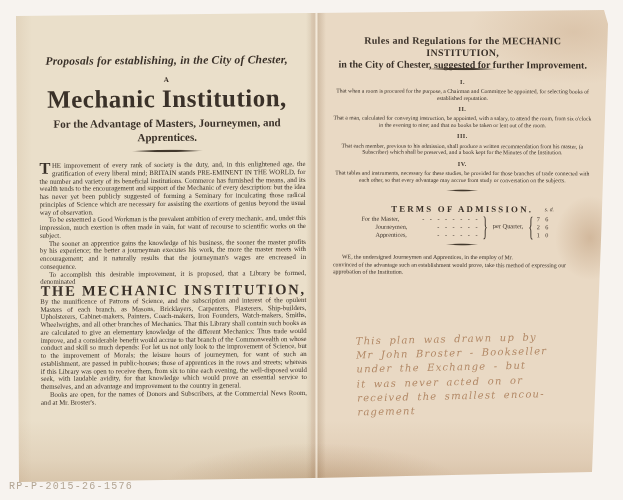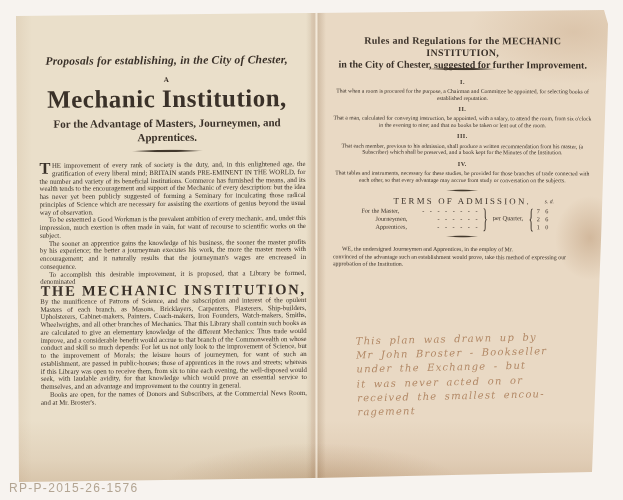--- a/index.html
+++ b/index.html
@@ -46,39 +46,39 @@
   .body-copy p.noindent{text-indent:0;}
   .dropcap{float:left;font-size:16.5px;line-height:13.5px;font-weight:600;padding-right:1.5px;text-indent:0;}
   .section-heading{font-size:14.5px;font-weight:bold;letter-spacing:1.8px;text-align:center;text-indent:0 !important;margin:2px 0 2px 0;}
   
   .rr-header{position:absolute;left:16px;width:262px;top:25px;font-size:10px;line-height:12px;font-weight:600;text-align:center;}
   .rr-header .caps{letter-spacing:.3px;}
   .swell-rr{position:absolute;left:100px;top:57px;width:92px;}
   .rules{position:absolute;left:18px;top:64px;width:258px;font-size:5.7px;line-height:6.8px;text-align:center;}
   .rule-num{font-size:6.2px;font-weight:600;margin:4.5px 0 2.5px 0;letter-spacing:.5px;}
   .swell-sm{width:40px;height:3px;margin:5px auto 0 auto;background:radial-gradient(ellipse closest-side, #42382c 0%, #42382c 35%, rgba(66,56,44,0) 80%);}
-  .terms-heading{font-size:8.8px;font-weight:normal;letter-spacing:2.2px;margin-top:6px;}
+  .terms-heading{font-size:8.8px;font-weight:bold;letter-spacing:2.2px;margin-top:14px;}
   .terms-table{display:flex;justify-content:center;align-items:center;margin-top:3px;font-size:6.2px;}
   .tt-rows{width:118px;}
   .tt-row{display:flex;justify-content:space-between;line-height:7.6px;}
   .tt-row .dashes{letter-spacing:2px;}
   .tt-row:nth-child(2),.tt-row:nth-child(3){padding-left:14px;}
   .brace{font-size:11px;transform:scaleY(2.5);display:inline-block;margin:0 3px;font-weight:400;}
   .per-quarter{font-size:6.4px;margin:0 2px;}
   .tt-prices{position:relative;width:26px;text-align:left;}
   .tt-prices .cur{position:absolute;top:-9px;left:8px;font-style:italic;font-size:5.6px;}
   .tt-prices div{line-height:7.6px;letter-spacing:2px;}
   .pledge{margin-top:8px;text-align:left;font-size:5.9px;line-height:7.4px;}
   .pledge .l1{text-indent:9px;}
   .handwriting{position:absolute;left:42px;top:322px;width:220px;transform:rotate(-1.5deg);
     font-family:"DejaVu Serif", serif;font-style:italic;font-size:10px;line-height:14.2px;
     color:var(--hand);letter-spacing:1.2px;word-spacing:3px;opacity:.85;}
   
-  .catalog{position:absolute;left:9px;top:481px;font-family:Liberation Sans, sans-serif;
-    font-size:12px;letter-spacing:1.3px;color:var(--pencil);}
+  .catalog{position:absolute;left:9px;top:481px;font-family:Liberation Mono, monospace;
+    font-size:10px;letter-spacing:1.3px;color:var(--pencil);}
   .smudge{position:absolute;left:234px;top:474px;width:10px;height:3px;border-radius:50%;
     background:rgba(90,70,50,.45);transform:rotate(-8deg);}
 </style>
 </head>
 <body>
 
 <div class="paper">
 
   <div class="page page-left">
     <div class="kicker">Proposals for establishing, in the City of Chester,</div>

